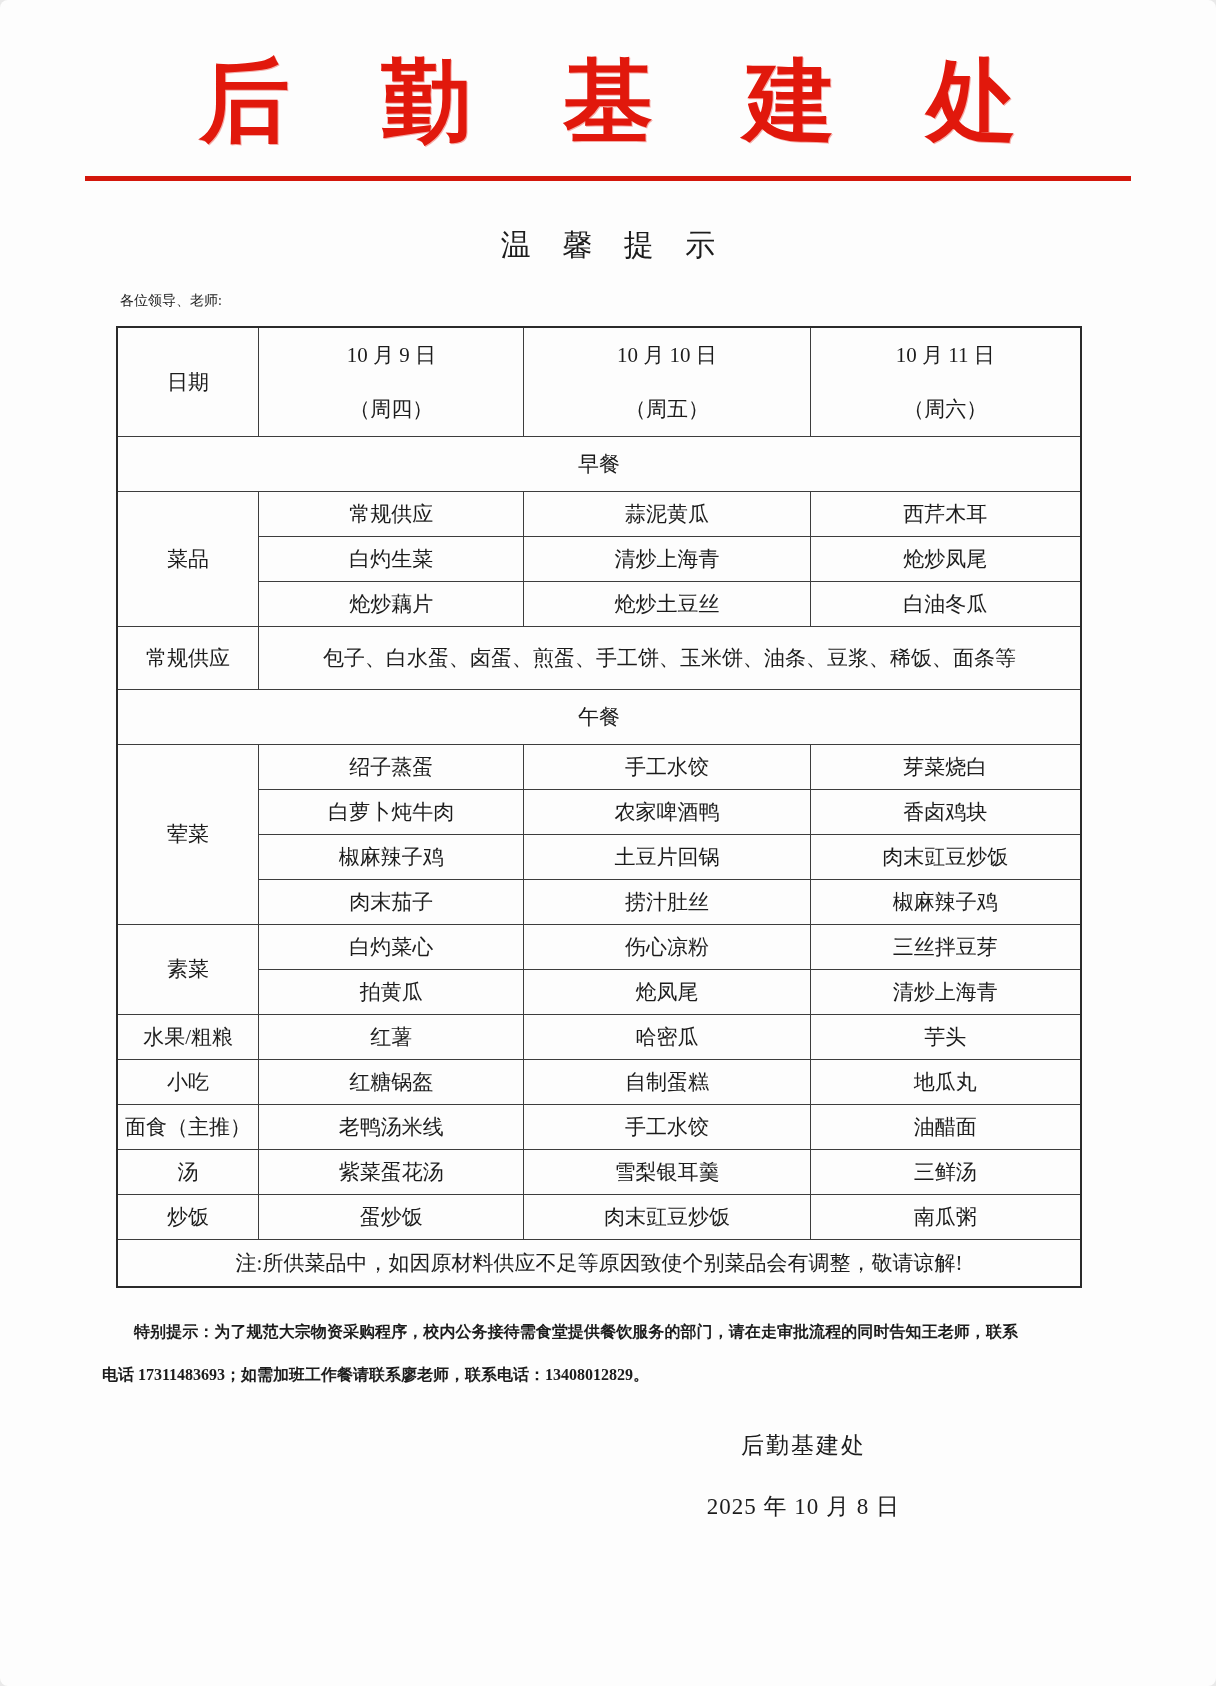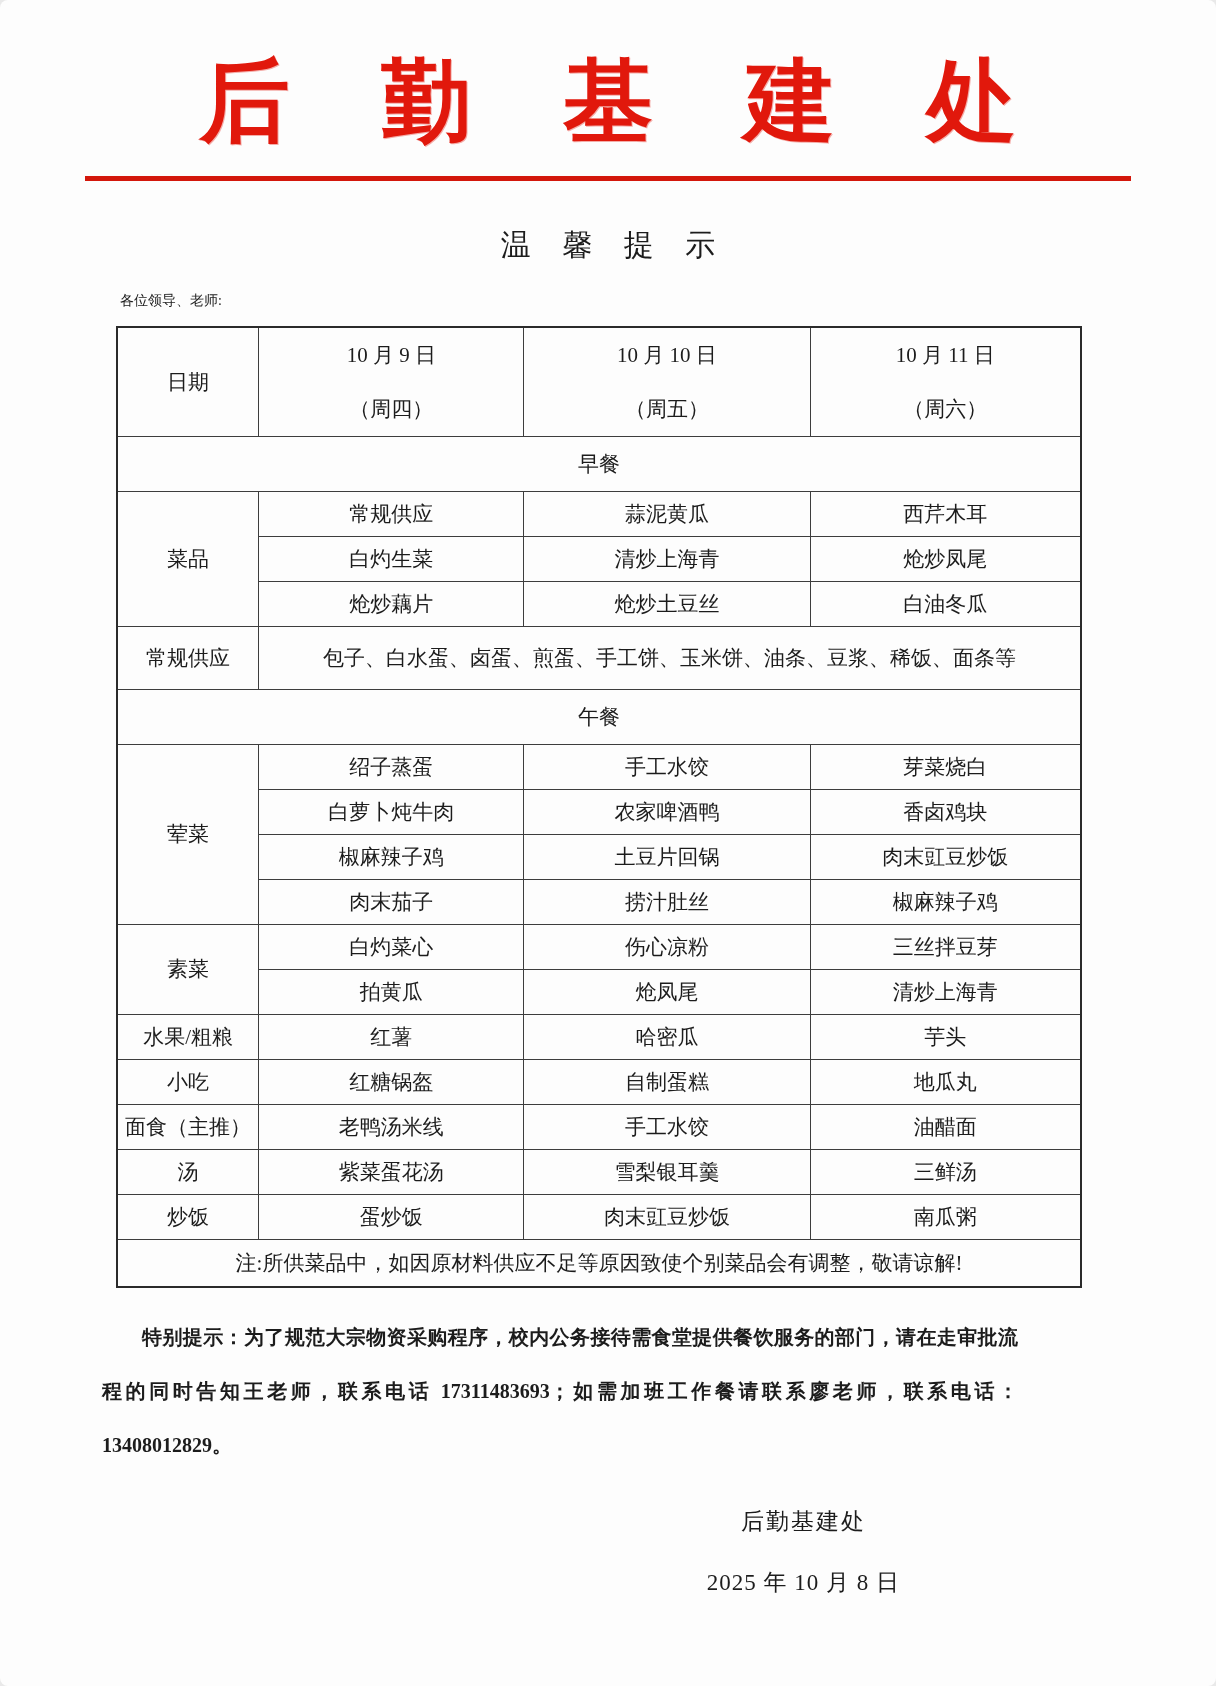--- a/index.html
+++ b/index.html
@@ -73,21 +73,21 @@
   tr.r-dish td   { height:44px; }
   tr.r-regular td{ height:62px; }
   tr.r-note td   { height:46px; }
   .date-cell { display:flex; flex-direction:column; align-items:center; justify-content:center; gap:26px; }
   td.thick-b { border-bottom-width:2.4px; }
   td.thick-t { border-top-width:2.4px;margin-left:36px; }
   
   .special {
     margin:22px 0 0 2px;
     width:916px;
-    font-size:20px;
+    font-size:16px;
     font-weight:bold;
     line-height:2.7;
     text-align:justify;
     text-indent:2em;
     font-family:"Liberation Serif","DejaVu Serif",serif;
   }
   .signature {
     margin:34px 216px 0 auto;
     width:max-content;
     text-align:center;

